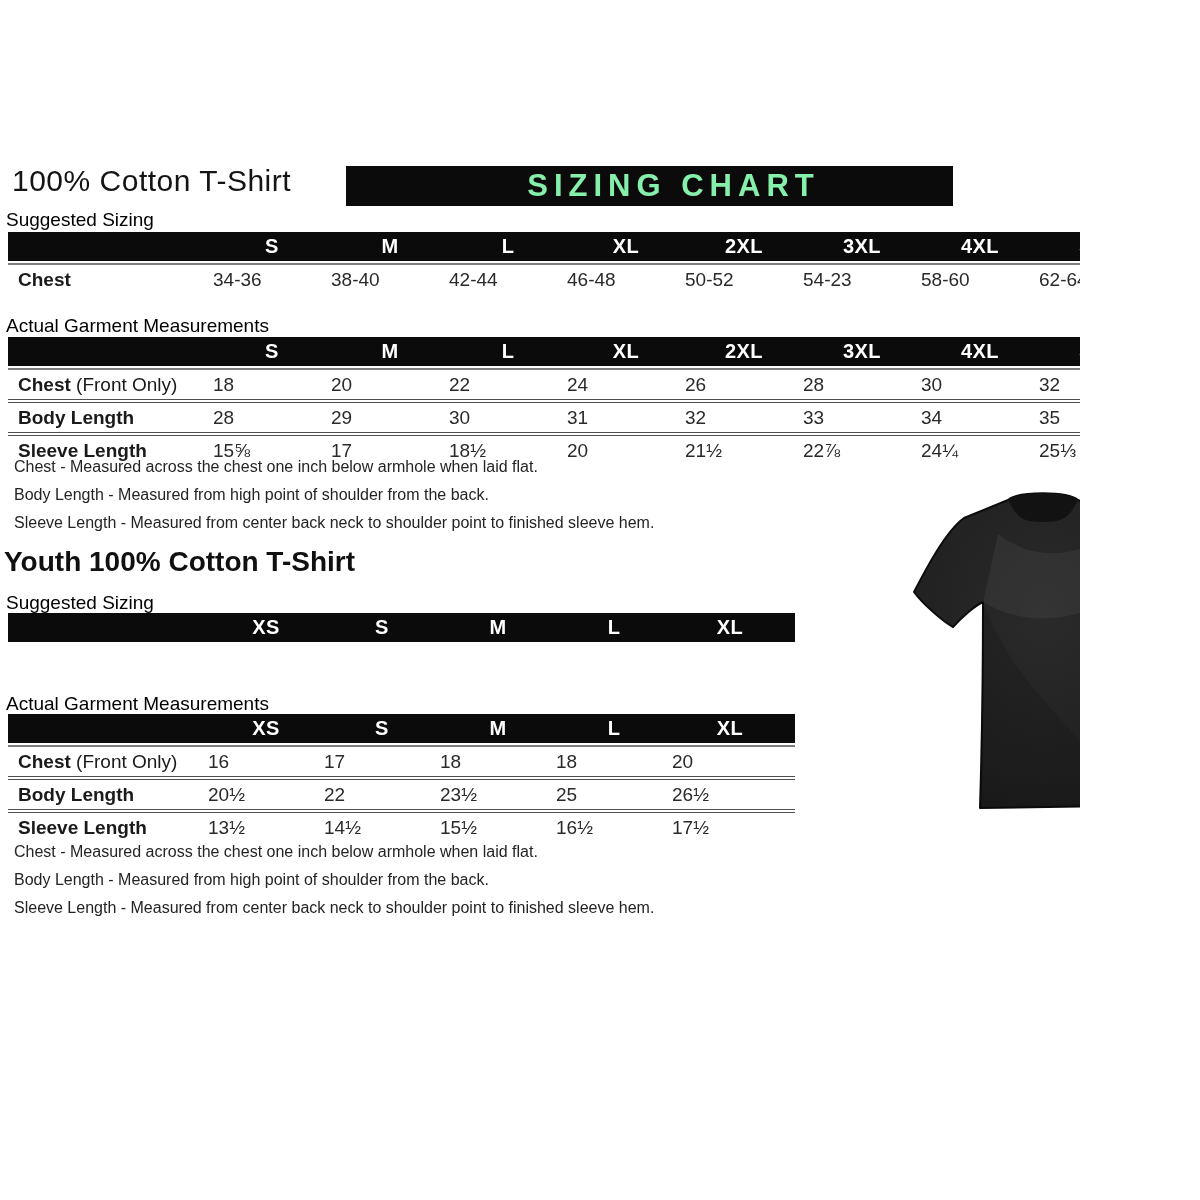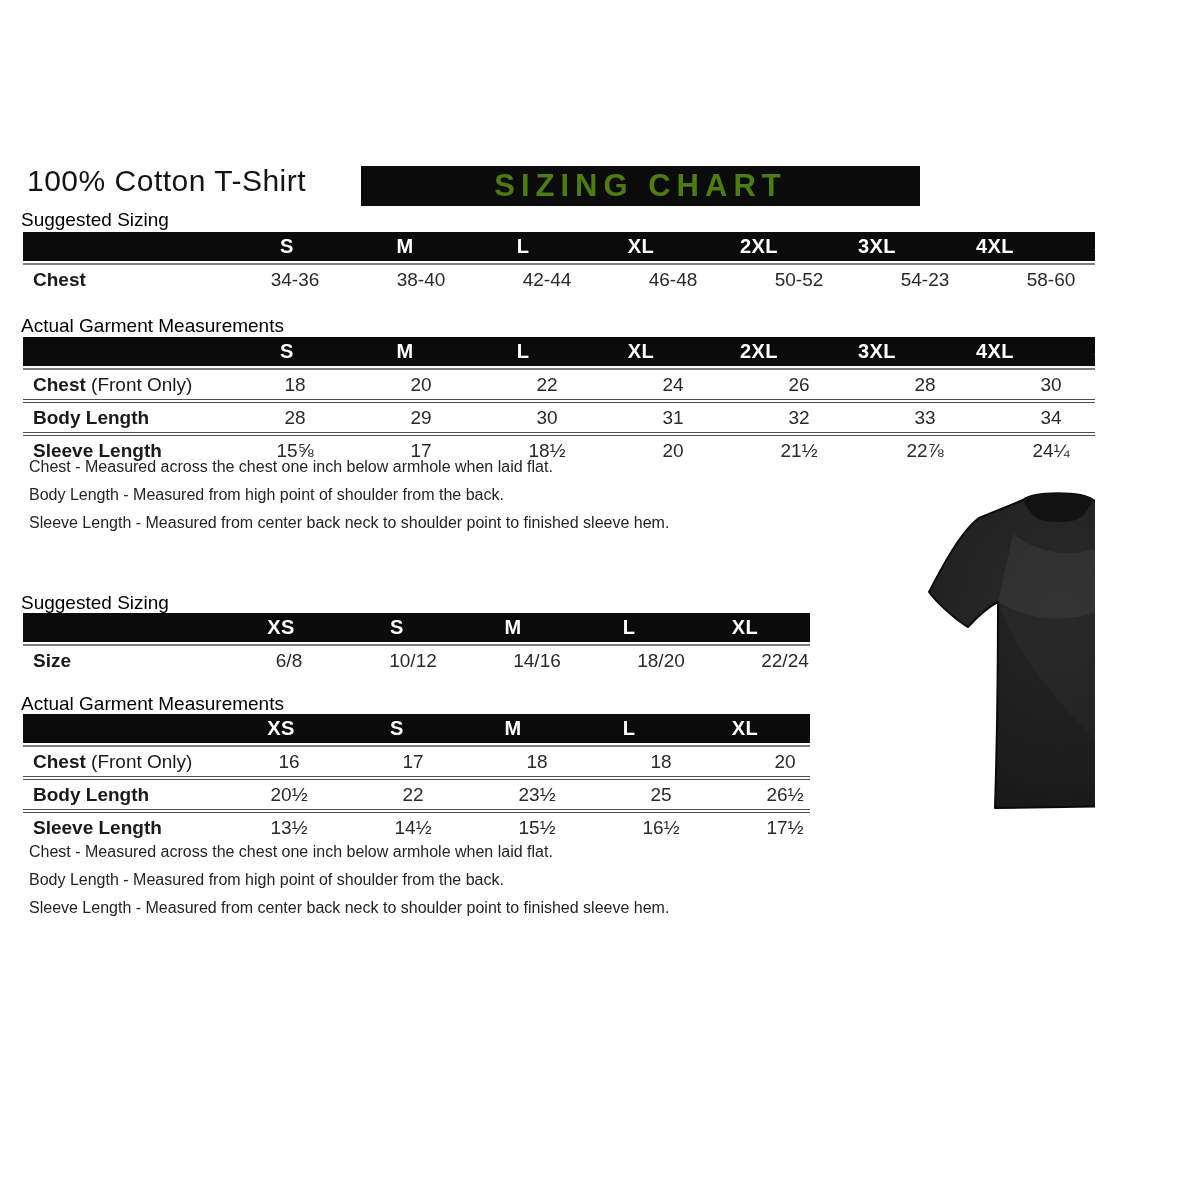--- a/index.html
+++ b/index.html
@@ -4,47 +4,47 @@
 <style>
   html, body { margin: 0; padding: 0; background: #ffffff; }
   .page {
     position: relative;
     width: 1080px;
     height: 1200px;
     background: #ffffff;
     font-family: "Liberation Sans", sans-serif;
     color: #1c1c1c;
     overflow: hidden;
-    margin-left: 15px;
   }
 
   
   .product-title {
     position: absolute;
     left: 12px;
     top: 164px;
     font-size: 30px;
     font-weight: 400;
     color: #141414;
     letter-spacing: 0.5px;
   }
   .sizing-banner {
     position: absolute;
     left: 346px;
     top: 166px;
     width: 559px;
     height: 40px;
     background: #0b0b0b;
-    color: #4d7c0f;
+    color: #86efac;
     display: flex;
     align-items: center;
     justify-content: center;
     font-size: 31px;
     font-weight: 700;
     letter-spacing: 6px;
+    padding-left: 48px;
   }
 
   
   .section-label {
     position: absolute;
     left: 6px;
     font-size: 19px;
     font-weight: 400;
     color: #000000;
   }
@@ -85,26 +85,25 @@
     font-size: 20px;
     letter-spacing: 0.5px;
   }
   .t-header + .t-row { border-top: 2px solid #7d7d7d; }
   .t-row {
     display: grid;
     align-items: center;
     height: 29px;
     font-size: 19px;
     color: #2a2a2a;
-    gap: 8px;
   }
   .measure .t-row + .t-row { border-top: 4px double #4e4e4e; }
   .t-label { padding-left: 10px; font-weight: 700; color: #1a1a1a; white-space: nowrap; }
   .t-label .suffix { font-weight: 400; }
-  .t-cell { text-align: center; }
+  .t-cell { }
 
   
   .notes { position: absolute; left: 14px; width: 820px; }
   .notes-adult { top: 457px; }
   .notes-youth { top: 842px; }
   .notes p {
     margin: 0 0 9px 0;
     font-size: 16px;
     line-height: 19px;
     color: #242424;
@@ -202,38 +201,31 @@
         <div class="t-cell">25⅓</div>
       </div>
     </div>
 
   <div class="notes notes-adult">
     <p>Chest - Measured across the chest one inch below armhole when laid flat.</p>
     <p>Body Length - Measured from high point of shoulder from the back.</p>
     <p>Sleeve Length - Measured from center back neck to shoulder point to finished sleeve hem.</p>
   </div>
 
+  <div class="youth-title">Youth 100% Cotton T-Shirt</div>
 
   <div class="section-label lbl-youth-suggested">Suggested Sizing</div>
   <div class="size-table youth-table tbl-youth-suggested suggested">
       <div class="t-header" style="grid-template-columns: 200px repeat(5, 116px);">
         <div class="t-corner"></div>
         <div class="t-hcell">XS</div>
         <div class="t-hcell">S</div>
         <div class="t-hcell">M</div>
         <div class="t-hcell">L</div>
         <div class="t-hcell">XL</div>
-      </div>
-      <div class="t-row" style="grid-template-columns: 200px repeat(5, 116px);">
-        <div class="t-label"><b>Size</b></div>
-        <div class="t-cell">6/8</div>
-        <div class="t-cell">10/12</div>
-        <div class="t-cell">14/16</div>
-        <div class="t-cell">18/20</div>
-        <div class="t-cell">22/24</div>
       </div>
     </div>
 
   <div class="section-label lbl-youth-measure">Actual Garment Measurements</div>
   <div class="size-table youth-table tbl-youth-measure measure">
       <div class="t-header" style="grid-template-columns: 200px repeat(5, 116px);">
         <div class="t-corner"></div>
         <div class="t-hcell">XS</div>
         <div class="t-hcell">S</div>
         <div class="t-hcell">M</div>

